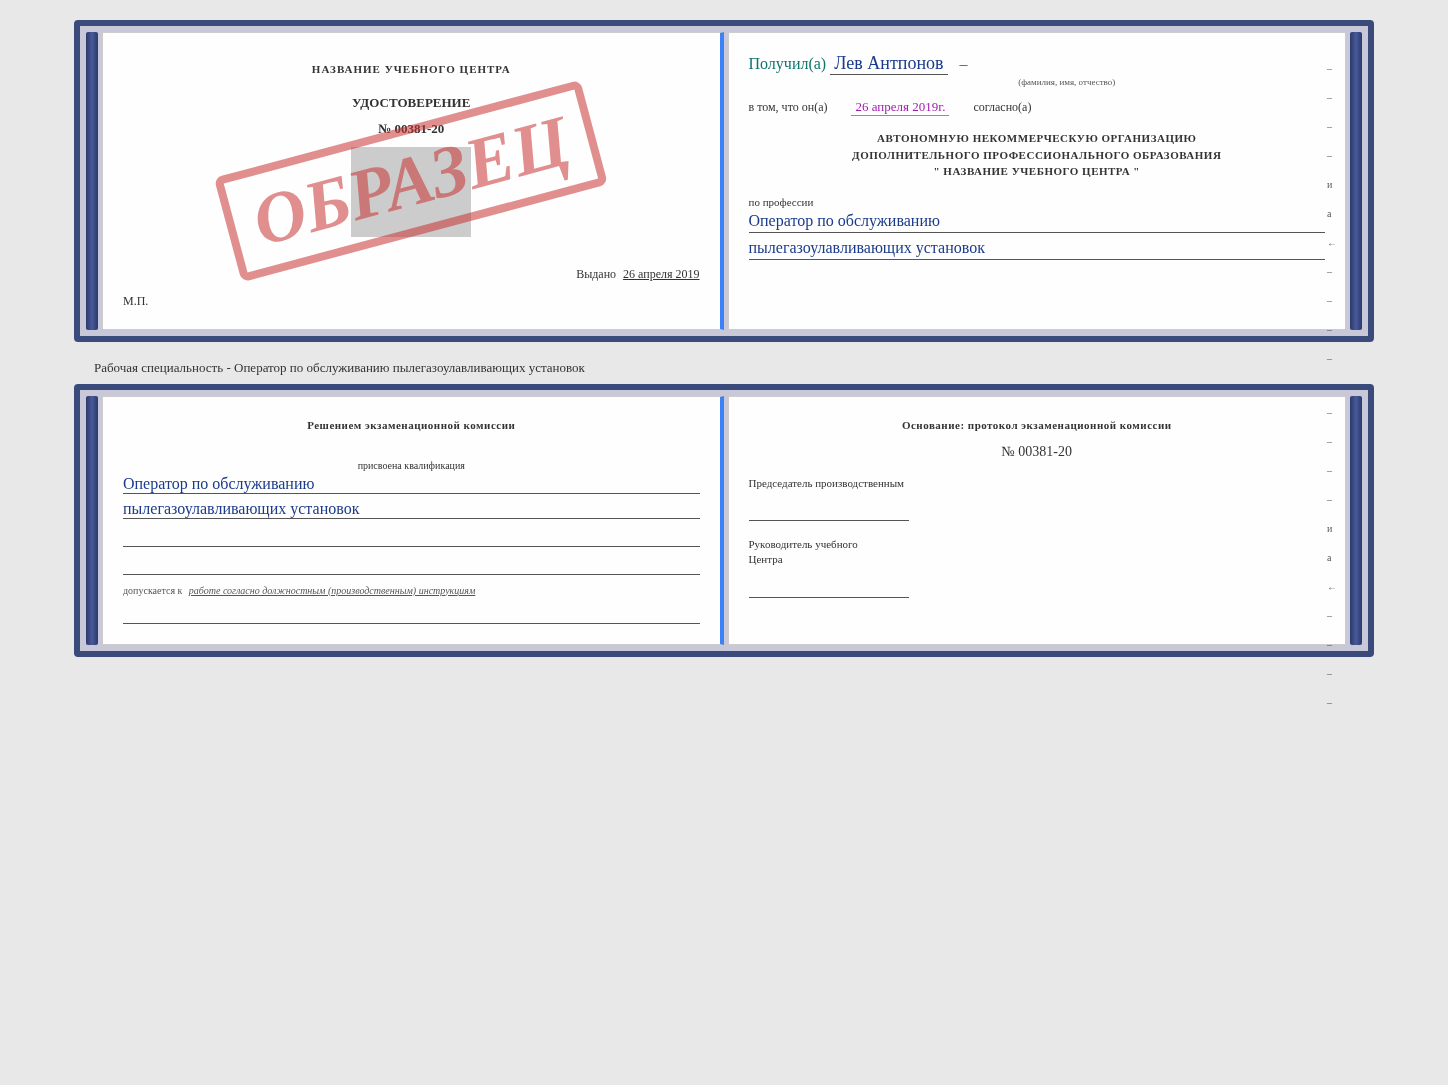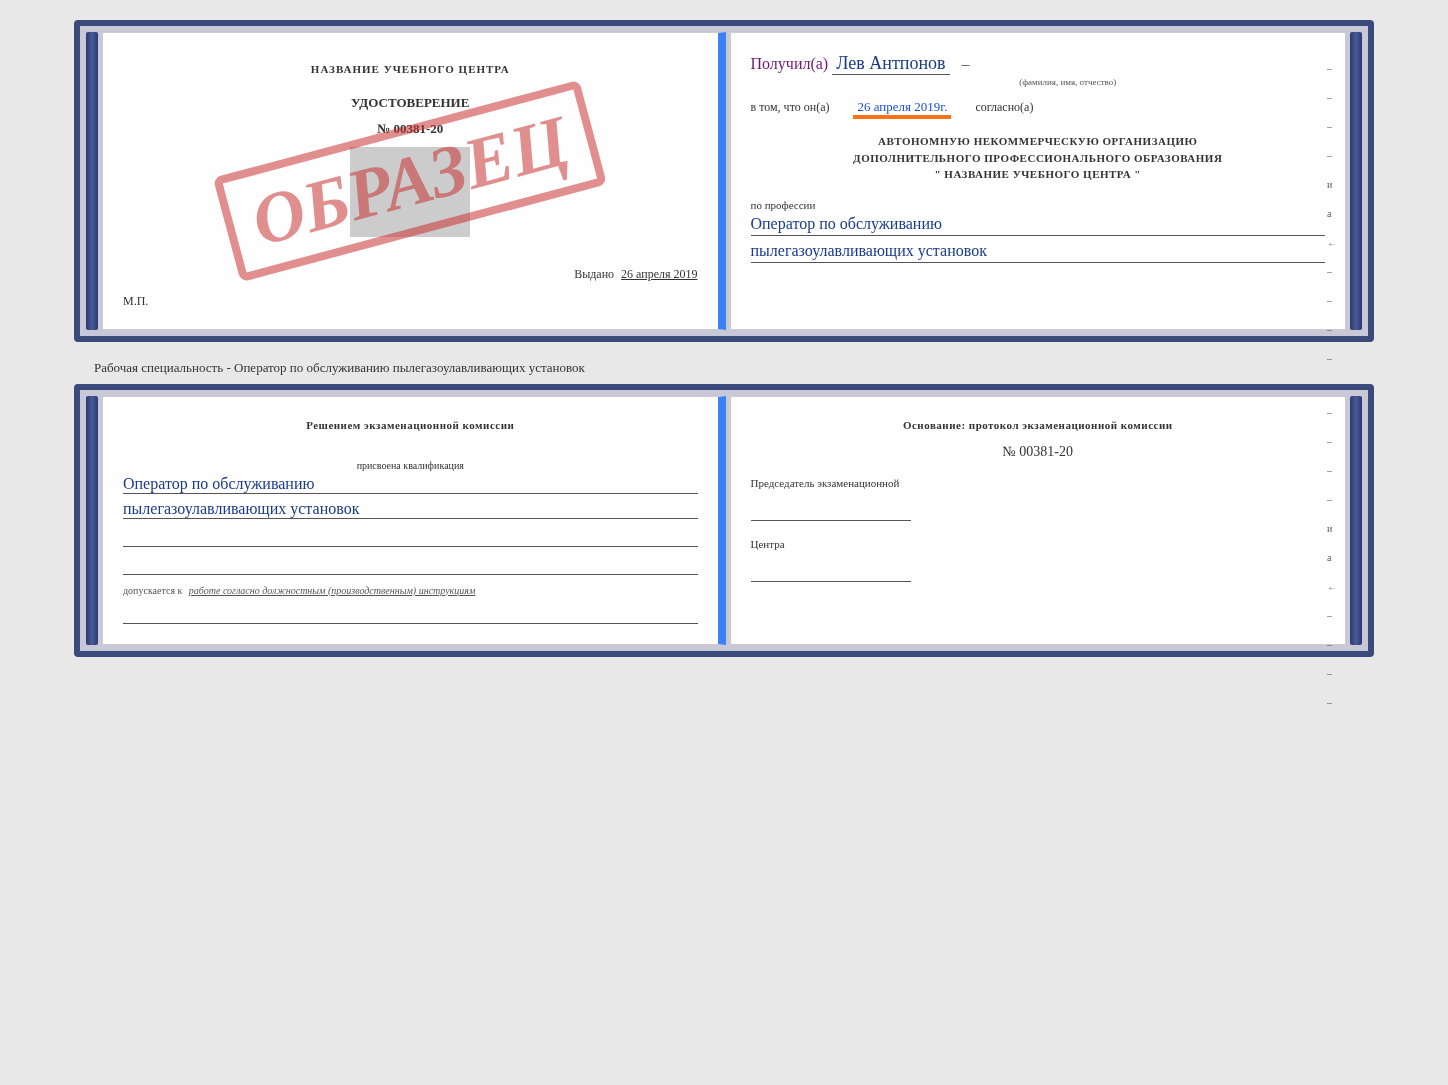--- a/index.html
+++ b/index.html
@@ -34,21 +34,21 @@
 
     .page {
       background: #fefefe;
       flex: 1;
       padding: 20px;
       position: relative;
       border: 1px solid #ccc;
     }
 
     .page-left {
-      border-right: 8px solid #3b82f6;
+      border-right: 4px solid #3b82f6;
     }
 
     
     .udostoverenie-header {
       text-align: center;
       font-size: 11px;
       font-weight: bold;
       letter-spacing: 1px;
       margin-bottom: 20px;
       margin-top: 10px;
@@ -95,21 +95,21 @@
       border: 8px solid rgba(200, 50, 50, 0.55);
       padding: 10px 20px;
       border-radius: 8px;
       pointer-events: none;
       line-height: 1;
       white-space: nowrap;
       font-style: italic;
     }
 
     .poluchil-label {
-      color: #701a75;
+      color: #0f766e;
       white-space: nowrap;
       text-align: center;
     }
 
     .handwritten-name {
       font-family: 'Segoe Script', 'Brush Script MT', cursive;
       font-size: 18px;
       color: #1a3a8a;
       border-bottom: 1px solid #555;
       padding: 0 4px;
@@ -120,22 +120,22 @@
       margin-top: 12px;
       display: flex;
       align-items: baseline;
       gap: 24px;
       flex-wrap: wrap;
     }
 
     .date-handwritten {
       font-family: 'Segoe Script', 'Brush Script MT', cursive;
       font-size: 13px;
-      color: #1d4ed8;
-      border-bottom: 4px solid #f97316;
+      color: #a21caf;
+      border-bottom: 1px solid #f97316;
       padding: 0 4px;
     }
 
     .org-block {
       margin-top: 14px;
       text-align: center;
       font-size: 11px;
       font-weight: bold;
       letter-spacing: 0.5px;
       line-height: 1.5;
@@ -407,25 +407,26 @@
 
   <div class="page" style="position:relative;">
     <div class="osnovanie-block">
       <div>Основание: протокол экзаменационной комиссии</div>
     </div>
 
     <div class="protocol-number">№  00381-20</div>
 
 
     <div class="predsedatel-block">
-      <div>Председатель экзаменационной</div>
+      <div>Председатель производственным</div>
       <div class="signature-line"></div>
     </div>
 
     <div class="rukovoditel-block">
+      <div>Руководитель учебного</div>
       <div>Центра</div>
       <div class="signature-line"></div>
     </div>
 
     <div class="right-dashes-bottom">
       <span>–</span>
       <span>–</span>
       <span>–</span>
       <span>–</span>
       <span>и</span>

